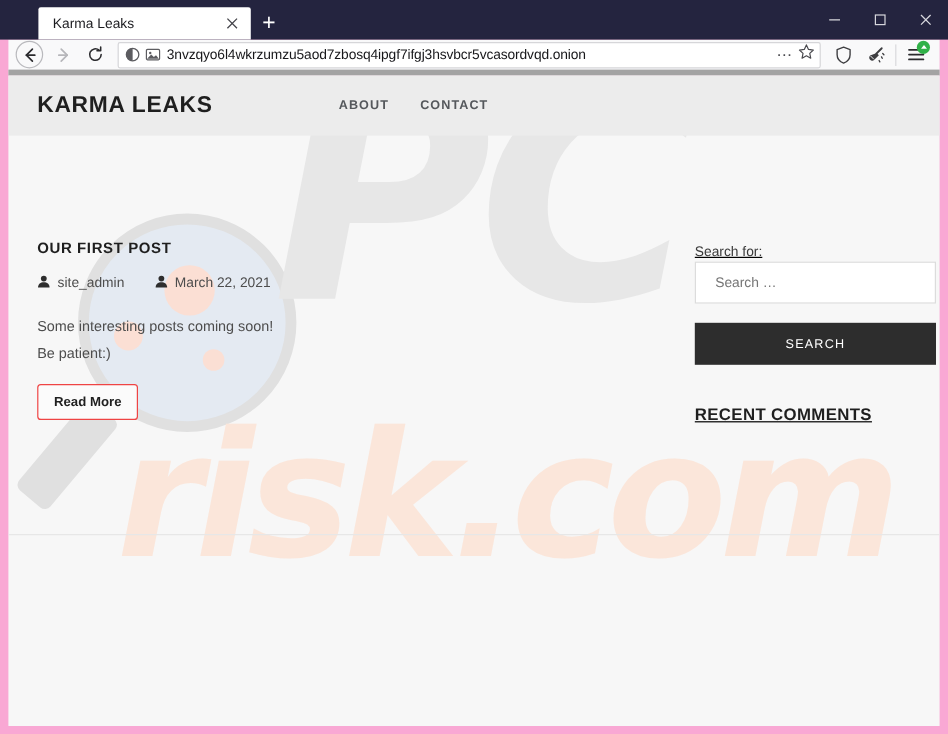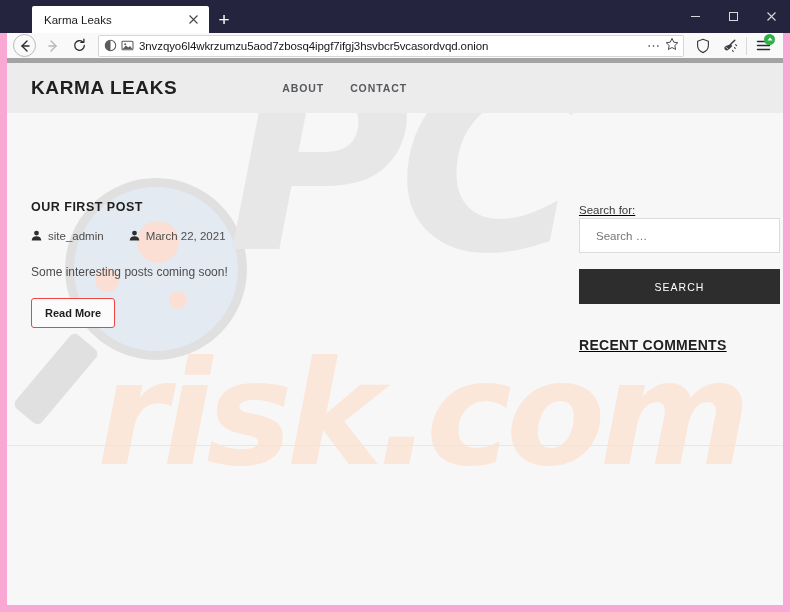--- a/index.html
+++ b/index.html
@@ -367,20 +367,21 @@
             <span>
               <svg width="11" height="11" viewBox="0 0 11 11">
                 <circle cx="5.5" cy="3.1" r="2.4" fill="#2e2e2e"></circle>
                 <path d="M0.7 10.6 C0.7 7.6 2.8 6.2 5.5 6.2 C8.2 6.2 10.3 7.6 10.3 10.6 Z" fill="#2e2e2e"></path>
               </svg>
             </span>
             <span class="meta-text">March 22, 2021</span>
           </span>
         </div>
         <p class="post-line">Some interesting posts coming soon!</p>
+        <p class="post-line">Be patient:)</p>
         <a id="read-more-btn">Read More</a>
       </article>
 
       <aside id="sidebar">
         <div id="search-widget">
           <label id="search-label">Search for:</label>
           <input id="search-input" type="text" placeholder="Search …" style="">
           <button id="search-button">SEARCH</button>
         </div>
 

